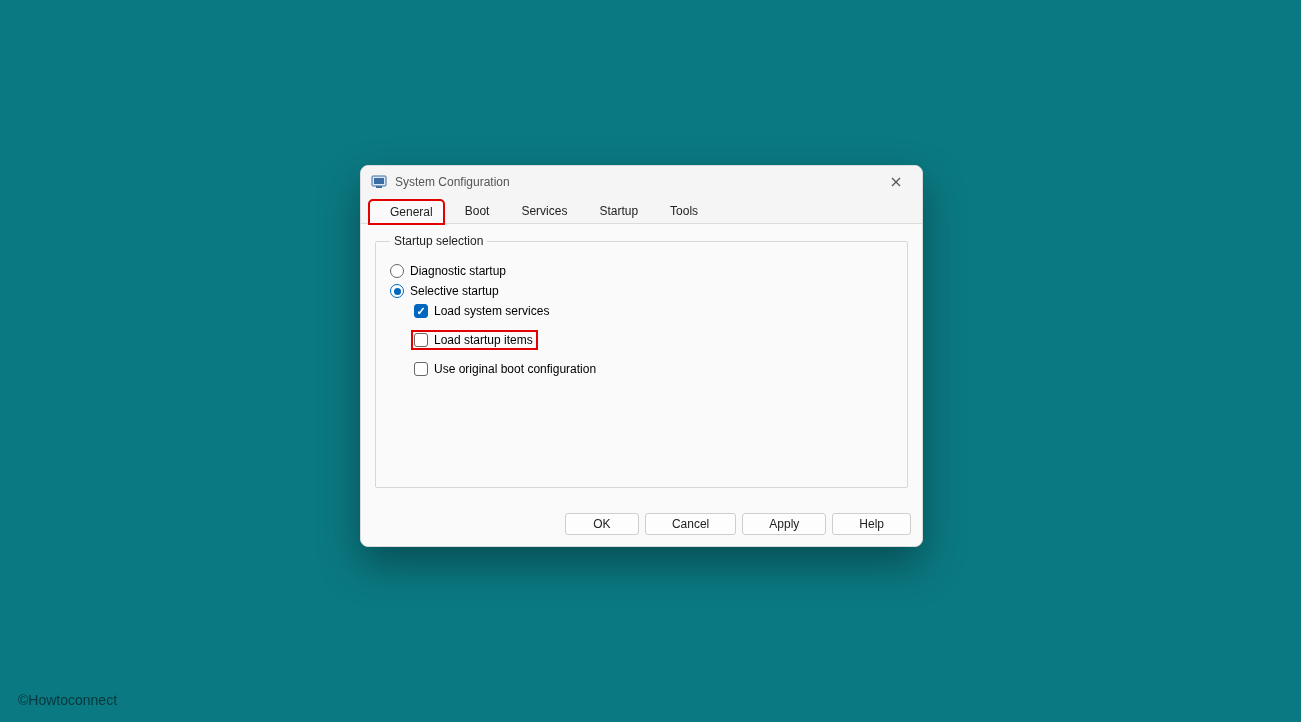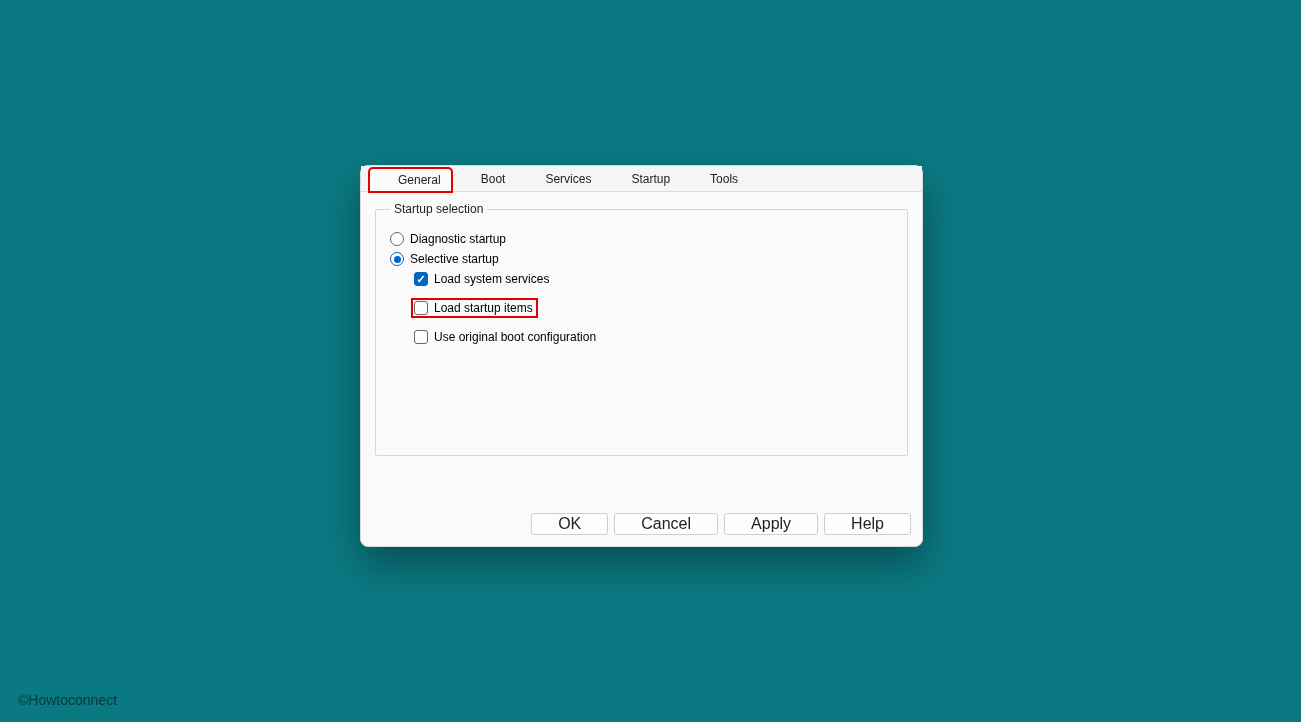--- a/index.html
+++ b/index.html
@@ -45,21 +45,21 @@
   }
 
   .tabs {
     display:flex; align-items:flex-end;
     padding:0 8px;
     background:#f5f5f5;
     height:26px;
     border-bottom:1px solid #dcdcdc;
   }
   .tab {
-    padding:4px 10px 5px 28px;
+    padding:4px 10px 5px 20px;
     font-size:12px;
     color:#222;
     position:relative;
     cursor:default;
     border:1px solid transparent;
     border-bottom:none;
     margin-right:0px;
   }
   .tab.active {
     background:#fafafa;
@@ -118,21 +118,21 @@
   .button-row {
     display:flex; justify-content:flex-end; gap:6px;
     padding:12px 11px 11px 0;
   }
   .btn {
     min-width:74px; height:22px;
     padding:0 26px;
     background:#fdfdfd;
     border:1px solid #cfcfcf;
     border-radius:3px;
-    font-size:16px;
+    font-size:12px;
     display:flex; align-items:center; justify-content:center;
     cursor:default;
     color:#222;
   }
 
   .highlight-red {
     outline:2px solid #e20000;
     outline-offset:-1px;
   }
   .highlight-red-box {
@@ -145,20 +145,37 @@
     position:absolute; left:18px; bottom:14px;
     color:rgba(0,0,0,0.55);
     font-size:14px;
   }
 </style>
 </head>
 <body>
 
 <div class="dialog">
 
+  <div class="titlebar">
+    <span class="app-icon">
+      <svg width="16" height="16" viewBox="0 0 16 16">
+        <rect x="1" y="2" width="14" height="10" rx="1" fill="#dce8f5" stroke="#3a6ea5" stroke-width="1"></rect>
+        <rect x="3" y="4" width="10" height="6" fill="#3a6ea5"></rect>
+        <rect x="5" y="12" width="6" height="2" fill="#3a6ea5"></rect>
+      </svg>
+    </span>
+    <span class="title-text">System Configuration</span>
+    <span class="spacer"></span>
+    <div class="close-btn">
+      <svg width="10" height="10" viewBox="0 0 10 10">
+        <line x1="1" y1="1" x2="9" y2="9" stroke="currentColor" stroke-width="1.2"></line>
+        <line x1="9" y1="1" x2="1" y2="9" stroke="currentColor" stroke-width="1.2"></line>
+      </svg>
+    </div>
+  </div>
 
   <div class="tabs">
     <div class="tab active highlight-red">General</div>
     <div class="tab">Boot</div>
     <div class="tab">Services</div>
     <div class="tab">Startup</div>
     <div class="tab">Tools</div>
   </div>
 
   <div class="content">

